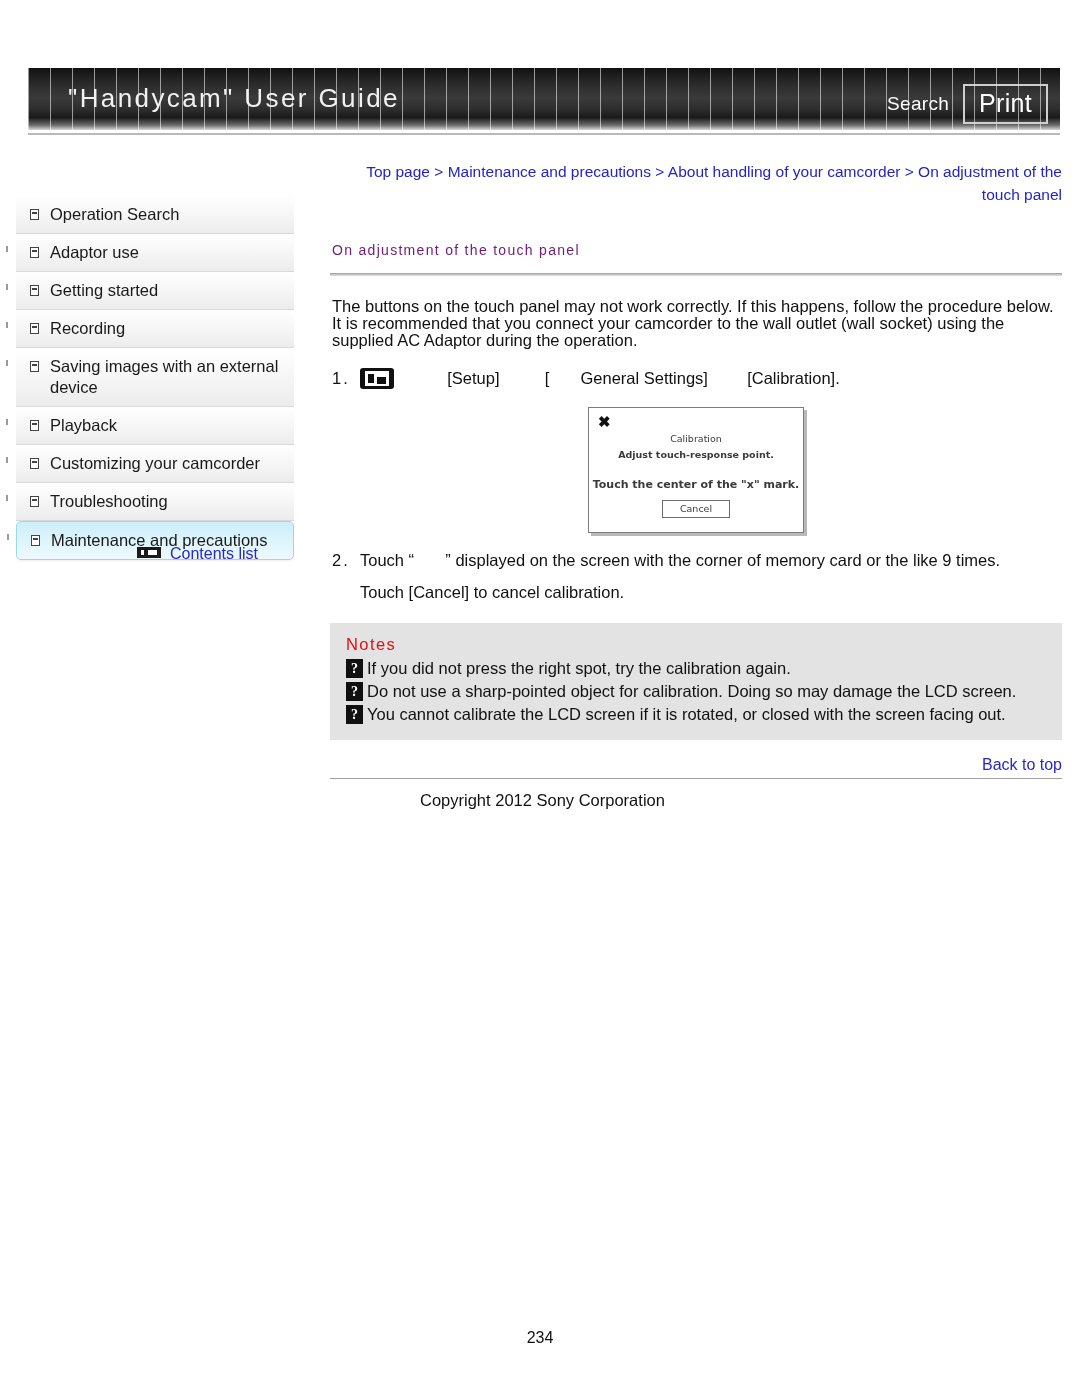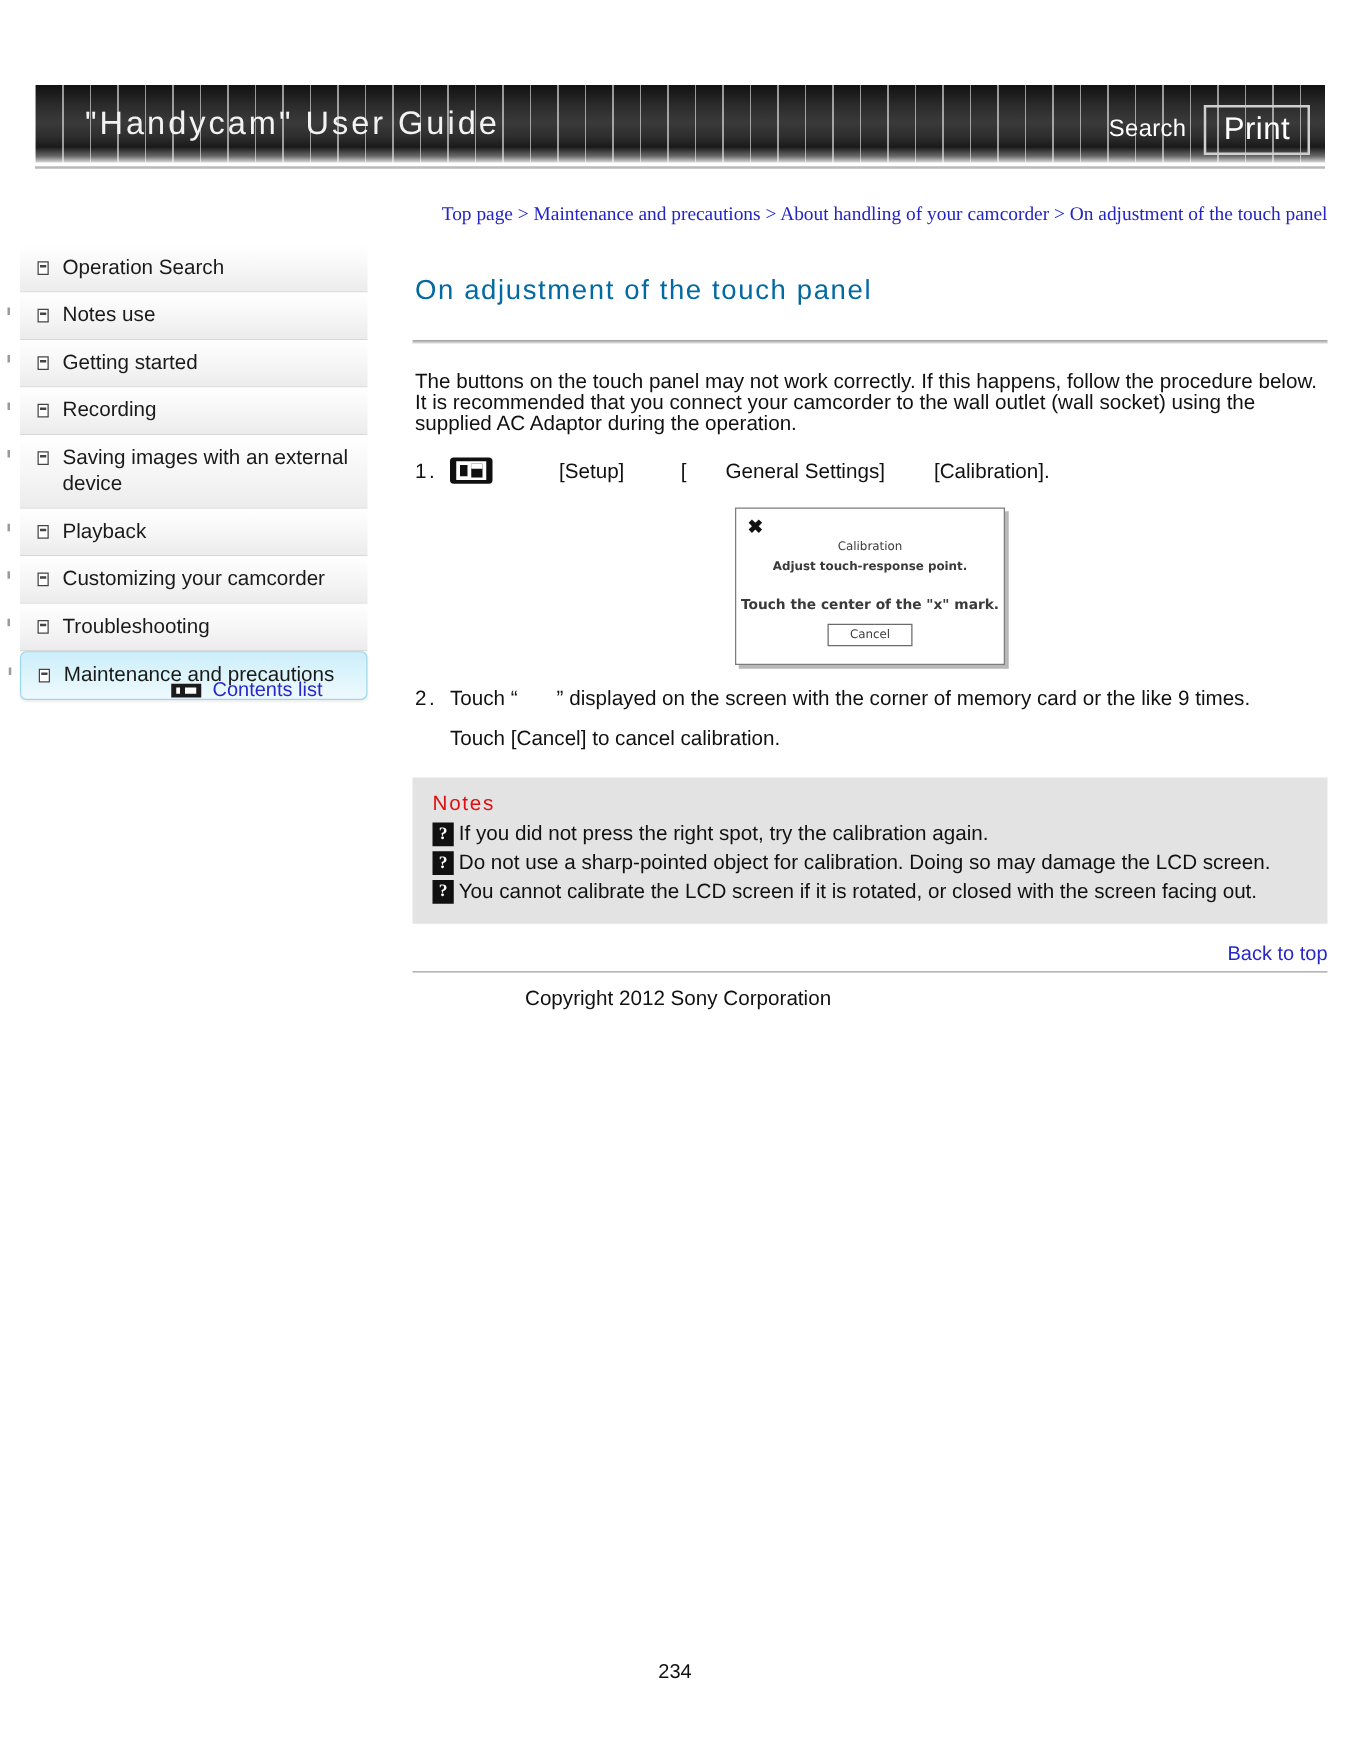--- a/index.html
+++ b/index.html
@@ -176,28 +176,27 @@
     left: 330px;
     top: 160px;
     width: 732px;
   }
   .breadcrumb {
     font-size: 15.5px;
     color: #2424c4;
     line-height: 23px;
     text-align: right;
     margin: 0 0 36px 0;
-    font-family: Liberation Serif, serif;
   }
   .page-title {
-    font-size: 22px;
+    font-size: 14px;
     letter-spacing: 1.3px;
-    color: #0369a1;
+    color: #701a75;
     font-weight: normal;
-    margin: 0 0 27px 2px;
+    margin: 0 0 15px 2px;
   }
   .title-rule {
     height: 3px;
     background: linear-gradient(to bottom, #9d9d9d 0%, #c9c9c9 60%, #e8e8e8 100%);
     margin-bottom: 22px;
   }
   .intro-par {
     font-size: 16.5px;
     line-height: 17px;
     color: #111111;
@@ -392,21 +391,21 @@
 <div class="header-underline"></div>
 
 <div class="sidebar">
   <div class="sb-item">
     <span class="sb-bullet"></span>
     <span>Operation Search</span>
   </div>
   <div class="sb-item">
     <span class="sb-tick" style="top:12px"></span>
     <span class="sb-bullet"></span>
-    <span>Notes use</span>
+    <span>Adaptor use</span>
   </div>
   <div class="sb-item">
     <span class="sb-tick" style="top:12px"></span>
     <span class="sb-bullet"></span>
     <span>Getting started</span>
   </div>
   <div class="sb-item">
     <span class="sb-tick" style="top:12px"></span>
     <span class="sb-bullet"></span>
     <span>Recording</span>

